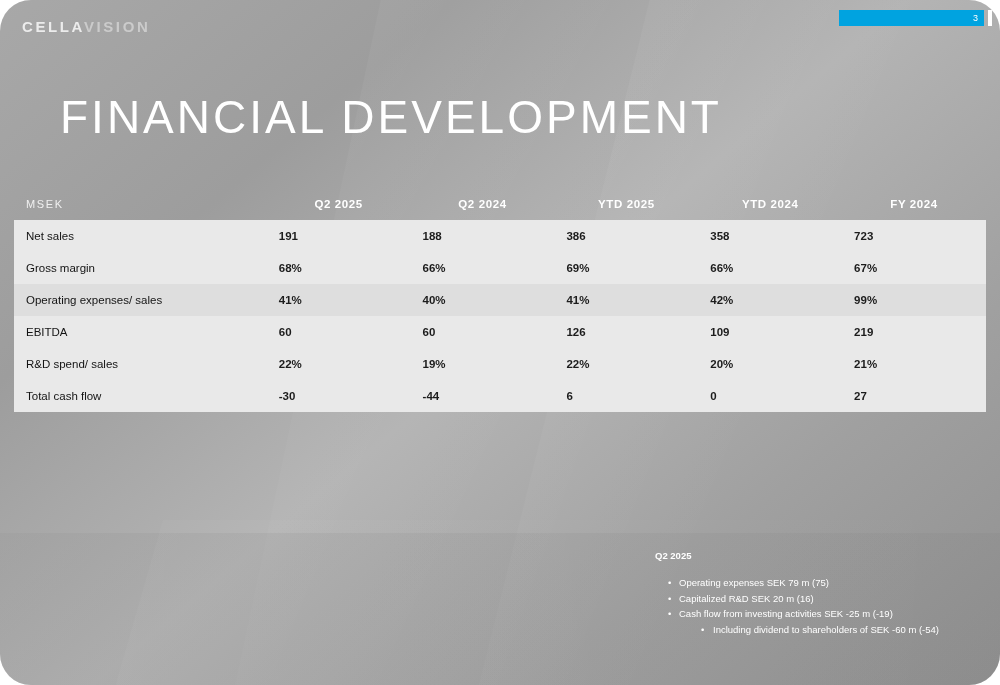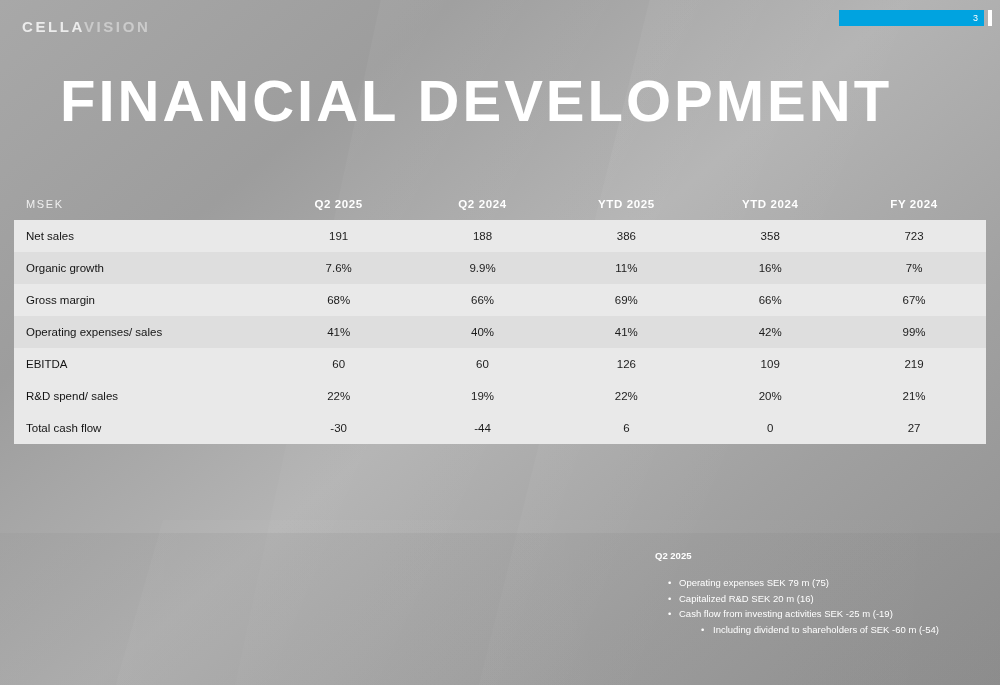--- a/index.html
+++ b/index.html
@@ -9,20 +9,21 @@
   }
   body {
     font-family: "Liberation Sans", sans-serif;
   }
   #slide {
     position: relative;
     width: 1000px;
     height: 685px;
     overflow: hidden;
     background: linear-gradient(140deg, #a8a8a8 0%, #9d9d9d 25%, #b4b4b4 50%, #a0a0a0 75%, #909090 100%);
+    border-radius: 31px;
   }
   
   .wm {
     position: absolute;
     pointer-events: none;
   }
   .wm1 {
     left: 300px; top: 0px;
     width: 420px; height: 760px;
     background: linear-gradient(105deg, rgba(255,255,255,0.045) 0%, rgba(255,255,255,0.0) 60%);
@@ -73,23 +74,23 @@
     right: 8px;
     top: 10px;
     width: 4px;
     height: 16px;
     background: #ffffff;
   }
   
   .title {
     position: absolute;
     left: 60px;
-    top: 72px;
-    font-size: 58px;
-    font-weight: bold;
+    top: 94px;
+    font-size: 46px;
+    font-weight: normal;
     color: #ffffff;
     letter-spacing: 3px;
     line-height: 1.0;
     white-space: nowrap;
   }
   
   .table-wrap {
     position: absolute;
     left: 14px;
     top: 190px;
@@ -112,22 +113,21 @@
     text-align: left;
     font-weight: normal;
     letter-spacing: 1.6px;
     color: #f0f0f0;
     font-size: 11px;
   }
   table.fin td {
     font-size: 11.5px;
     color: #1c1c1c;
     padding: 10px 12px;
-    text-align: center;
-    font-weight: normal;
+    font-weight: bold;
   }
   table.fin td.label {
     text-align: left;
     font-weight: normal;
     color: #141414;
     margin-left: 8px;
   }
   tr.row-odd td { background: #e9e9e9; }
   tr.row-even td { background: #dedede; }
   
@@ -218,28 +218,20 @@
       </thead>
       <tbody>
         <tr class="row-odd">
           <td class="label">Net sales</td>
           <td>191</td>
           <td>188</td>
           <td>386</td>
           <td>358</td>
           <td>723</td>
         </tr>
-        <tr class="row-even">
-          <td class="label">Organic growth</td>
-          <td>7.6%</td>
-          <td>9.9%</td>
-          <td>11%</td>
-          <td>16%</td>
-          <td>7%</td>
-        </tr>
         <tr class="row-odd">
           <td class="label">Gross margin</td>
           <td>68%</td>
           <td>66%</td>
           <td>69%</td>
           <td>66%</td>
           <td>67%</td>
         </tr>
         <tr class="row-even">
           <td class="label">Operating expenses/ sales</td>

